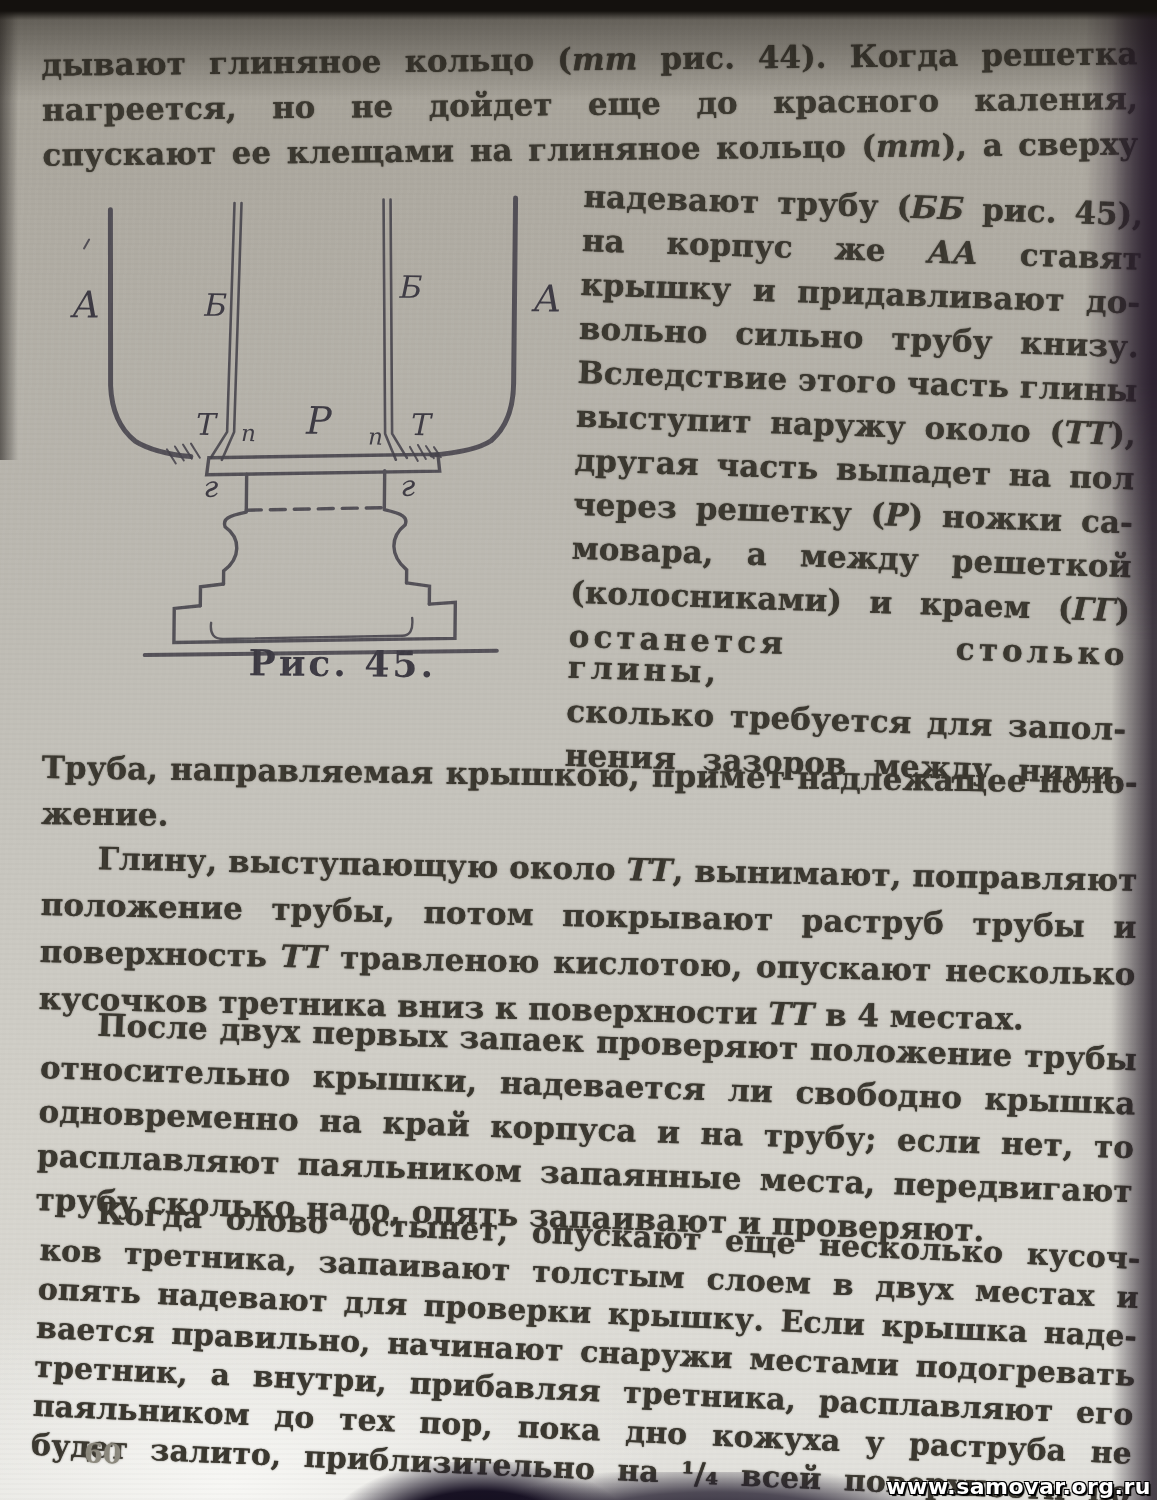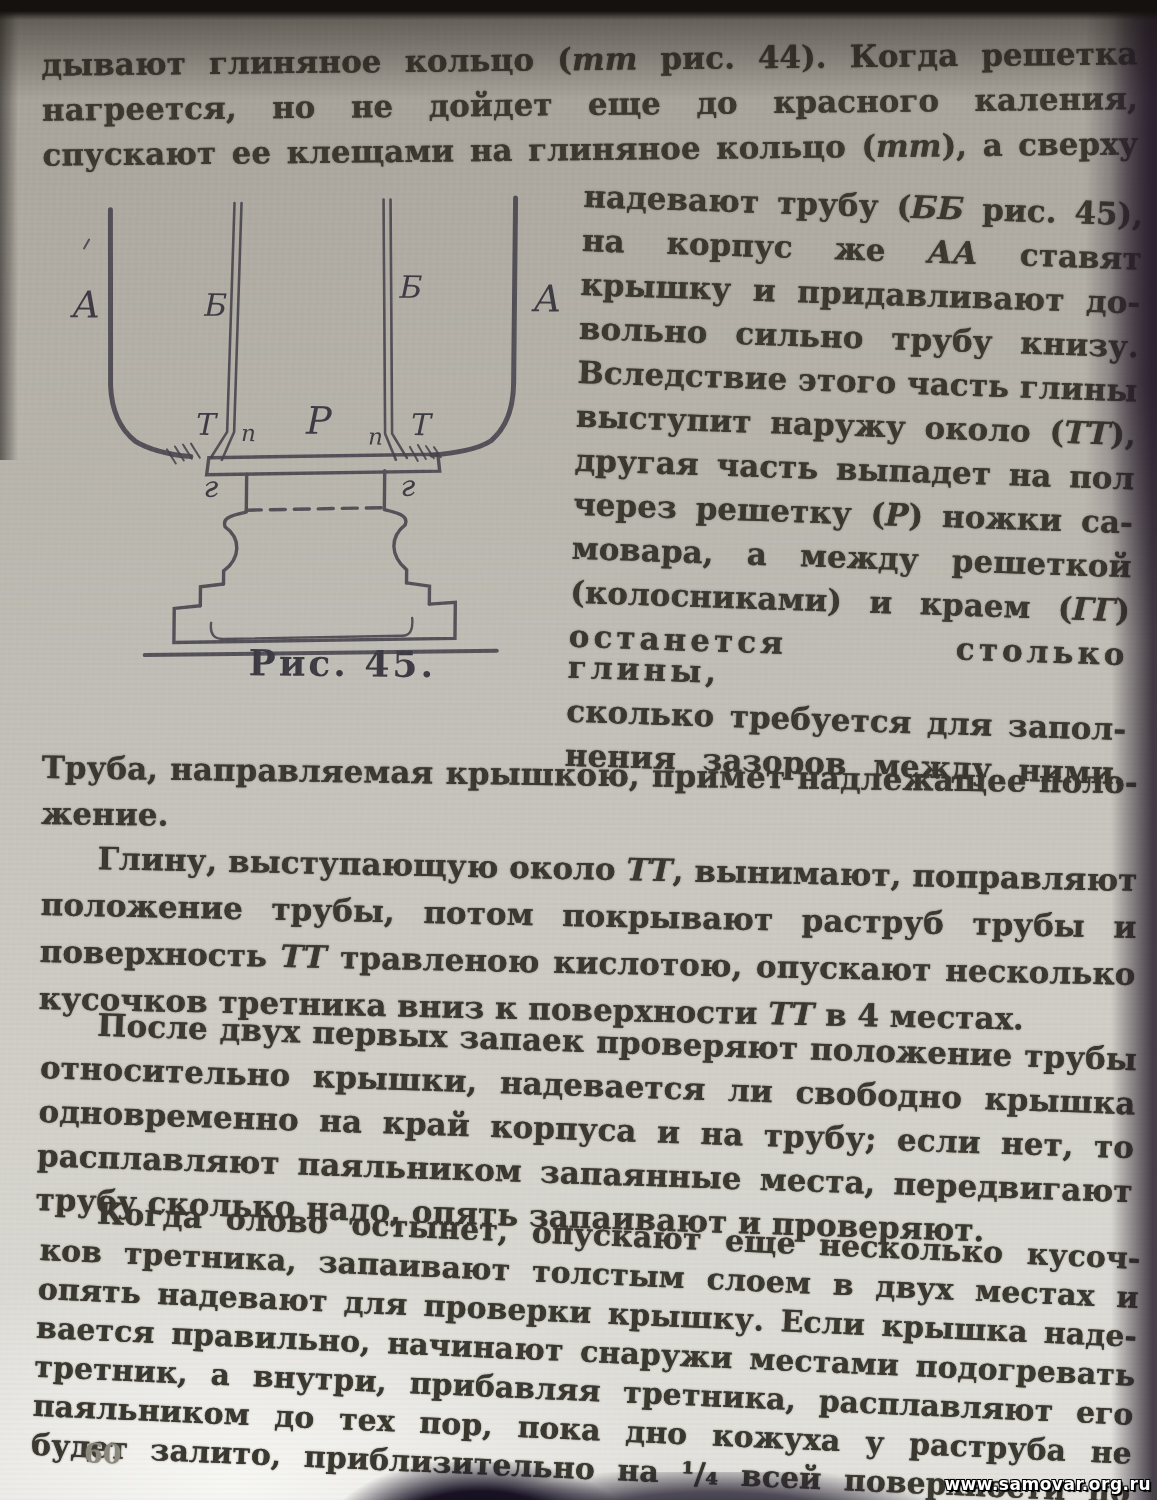--- a/index.html
+++ b/index.html
@@ -53,21 +53,21 @@
 
   .fig{position:absolute;left:55px;top:193px;width:540px;height:500px;transform:rotate(.6deg);}
   .fig svg{width:100%;height:100%;}
   .fig .stroke{stroke:#45424b;fill:none;stroke-linecap:round;opacity:.88;}
   .fig text{fill:#3d3a43;font-family:"DejaVu Serif","Liberation Serif",serif;}
 
   .pagenum{position:absolute;left:84px;top:1438px;font-size:27px;color:#8b887d;
     font-weight:700;transform:rotate(2deg);text-shadow:0 0 2px rgba(139,136,125,.7);}
   .watermark{position:absolute;right:6px;top:1474px;
     font-family:"DejaVu Sans","Liberation Sans",sans-serif;
-    font-size:17px;font-weight:700;color:#ffffff;letter-spacing:.5px;
+    font-size:22px;font-weight:700;color:#ffffff;letter-spacing:.5px;
     text-shadow:-1px -1px 0 #000,1px -1px 0 #000,-1px 1px 0 #000,1px 1px 0 #000,2px 2px 1px #000;}
 </style>
 </head>
 <body>
 
 <div class="stage">
 
   <div class="para p1 txt">
     <div class="l jl"><span>дывают глиняное кольцо (</span><span class="seg-i">тт</span><span> рис. 44). Когда решетка</span></div>
     <div class="l jl"><span>нагреется, но не дойдет еще до красного каления,</span></div>

